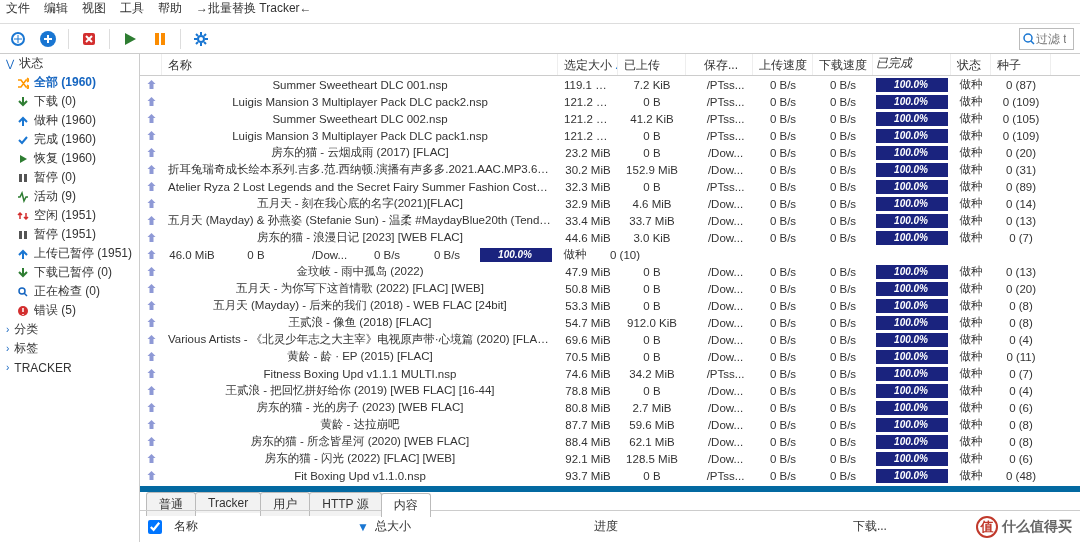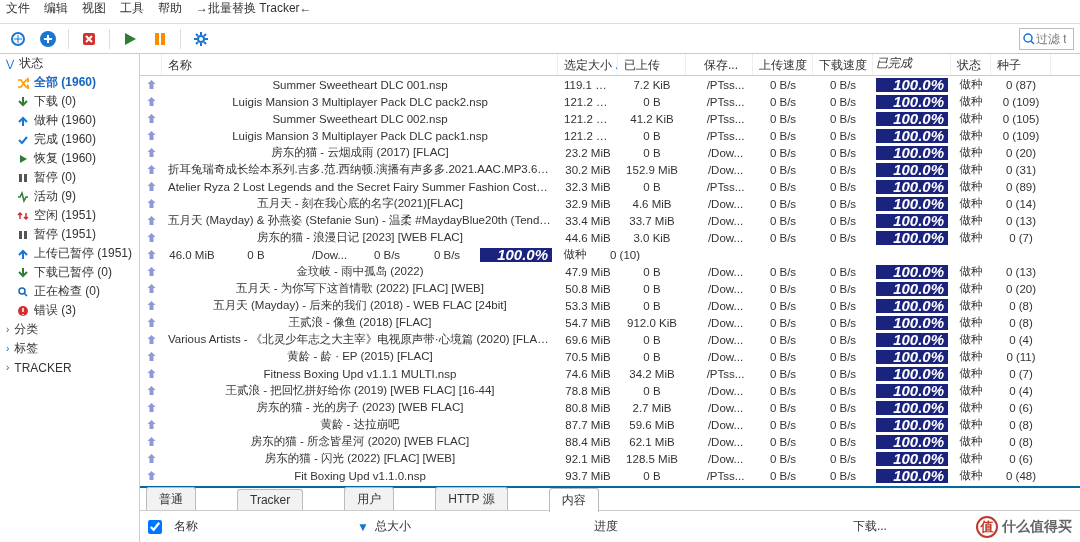--- a/index.html
+++ b/index.html
@@ -28,23 +28,23 @@
 .col-icon { width: 22px; text-align: center; flex-shrink: 0; }
 .col-name { width: 396px; }
 .col-size { width: 60px; }
 .col-up { width: 68px; }
 .col-save { width: 55px; margin-left: 12px; }
 .col-uspd { width: 60px; }
 .col-dspd { width: 60px; }
 .col-done { width: 78px; padding: 1px 3px !important; font-style: italic; }
 .col-status { width: 40px; }
 .col-seeds { width: 60px; }
-.prog { height: 14px; background: #1a237e; color: #fff; display: flex; align-items: center; justify-content: flex-end; padding-right: 4px; font-size: 15px; font-weight: bold; }
+.prog { height: 14px; background: #1a237e; color: #fff; display: flex; align-items: center; justify-content: flex-end; padding-right: 20px; font-size: 10px; font-weight: bold; }
 .sort-ind { color: #1976d2; font-size: 9px; margin-left: 2px; }
-.bottom-tabs { height: 24px; display: flex; border-top: 2px solid #0369a1; align-items: center; padding-left: 6px; gap: 42px; }
+.bottom-tabs { height: 24px; display: flex; border-top: 6px solid #0369a1; align-items: flex-start; padding-left: 6px; }
 .btab { padding: 3px 12px; border: 1px solid #bbb; border-bottom: none; margin-right: -1px; background: #f2f2f2; font-size: 12px; cursor: pointer; border-top-left-radius: 3px; border-top-right-radius: 3px; }
 .btab.active { background: #fff; position: relative; top: 1px; }
 .content-panel { height: 32px; border-top: 1px solid #ccc; display: flex; align-items: center; padding: 0 8px; gap: 12px; }
 .content-panel .chk { width: 14px; height: 14px; }
 .content-head { display: flex; flex: 1; align-items: center; }
 .content-head span { margin-right: auto; }
 .watermark { position: absolute; right: 8px; bottom: 4px; font-size: 14px; color: #666; display: flex; align-items: center; gap: 4px; font-weight: bold; }
 .wm-logo { width: 22px; height: 22px; border-radius: 50%; border: 2px solid #c0392b; display: flex; align-items: center; justify-content: center; color: #c0392b; font-size: 13px; }
 svg { display: block; }
 </style>
@@ -214,21 +214,21 @@
         </span>
         <span>正在检查 (0)</span>
       </div>
       <div class="side-item">
         <span class="side-icon">
           <svg width="12" height="12">
             <circle cx="6" cy="6" r="5" fill="#d32f2f"></circle>
             <path d="M6 3v4M6 9v1" stroke="#fff" stroke-width="1.5"></path>
           </svg>
         </span>
-        <span>错误 (3)</span>
+        <span>错误 (5)</span>
       </div>
       <div class="side-header">
         <span class="chev">›</span>
         <span>分类</span>
       </div>
       <div class="side-header">
         <span class="chev">›</span>
         <span>标签</span>
       </div>
       <div class="side-header">

